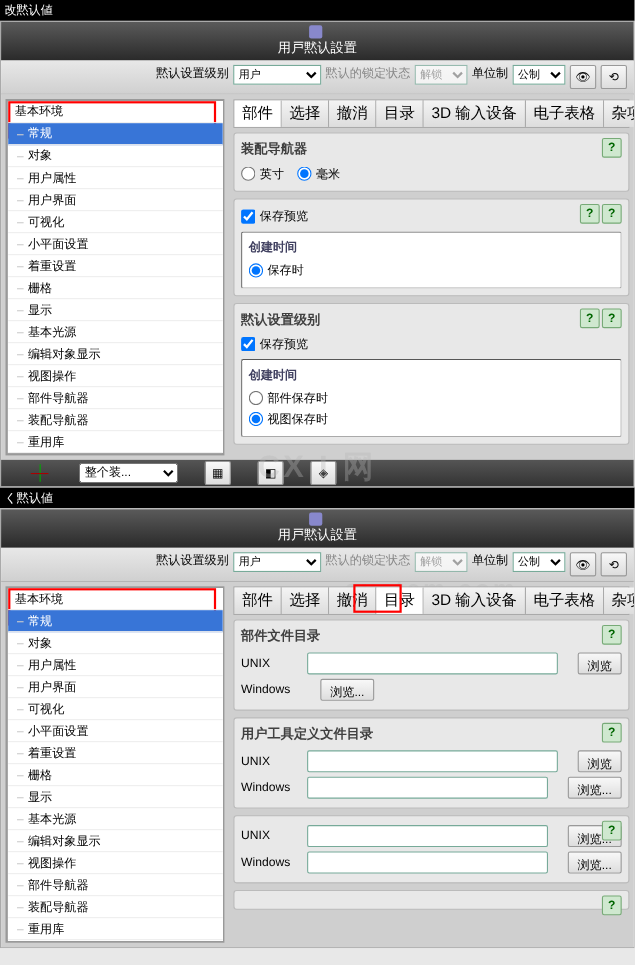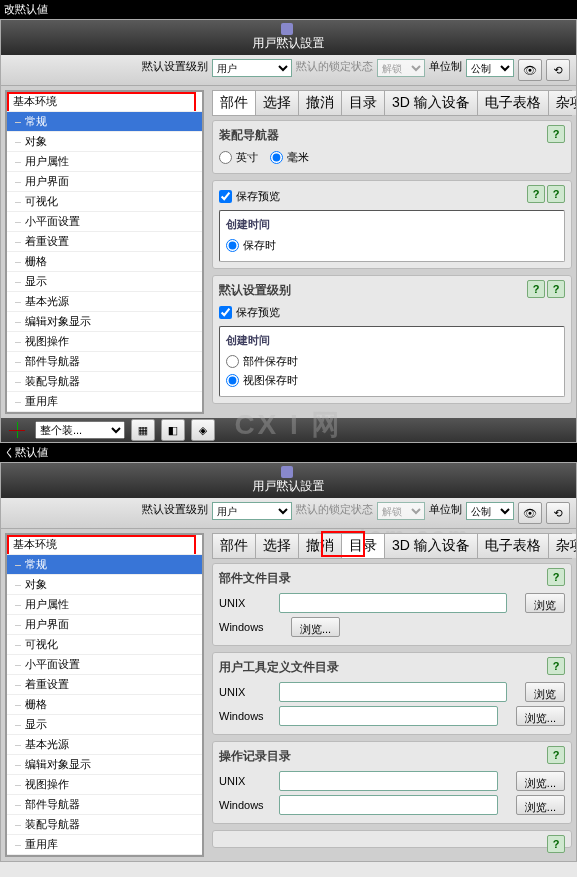--- a/index.html
+++ b/index.html
@@ -29,21 +29,21 @@
 .help-right { position: absolute; right: 26px; top: 4px; }
 .inset { background: #ffffff; border: 1px inset #aaa; padding: 6px; margin-top: 4px; border-radius: 2px; }
 .inset-title { font-weight: bold; color: #404060; margin-bottom: 4px; }
 .radio-row, .check-row { display: flex; align-items: center; gap: 4px; padding: 2px 0; }
 .radio-row input, .check-row input { margin: 0; }
 .dirrow { display: flex; align-items: center; gap: 6px; padding: 2px 0; }
 .dirrow .lbl { width: 54px; }
 .dirrow input[type=text] { flex: 1; height: 18px; border: 1px solid #7a9; border-radius: 2px; padding: 0 4px; font-size: 11px; }
 .dirrow button { height: 20px; padding: 4px 8px; background: linear-gradient(#f8f8f8,#ddd); border: 1px solid #999; border-radius: 2px; font-size: 11px; margin-left: 12px; }
 .watermark { position: absolute; left: 50%; top: 50%; transform: translate(-50%,-50%); font-size: 28px; color: rgba(180,180,180,0.35); pointer-events: none; font-weight: bold; letter-spacing: 3px; }
-.bottombar { background: linear-gradient(#555,#333); height: 24px; display: flex; align-items: center; padding: 0 4px; gap: 6px; }
+.bottombar { background: linear-gradient(#555,#333); height: 24px; display: flex; align-items: center; padding: 0 23px; gap: 24px; }
 .bottombar select { height: 18px; font-size: 11px; }
 .axis { width: 24px; height: 24px; position: relative; }
 .axis::before { content:''; position:absolute; left:12px; top:4px; width:1px; height:16px; background:#0a0; }
 .axis::after { content:''; position:absolute; left:4px; top:12px; width:16px; height:1px; background:#a00; }
 .redbox-tab { position: absolute; border: 2px solid #f00; pointer-events: none; }
 </style>
 </head>
 <body>
 
 <div class="toplabel">改黙认値</div>
@@ -230,21 +230,20 @@
             <input type="text" style="">
             <button>浏览</button>
           </div>
         <div class="dirrow">
             <span class="lbl">Windows</span>
             <input type="text" style="">
             <button>浏览...</button>
           </div>
       </div>
       <div class="group">
-        <div class="group-title">操作记录目录</div>
         <div class="help-icon">?</div>
         <div class="dirrow">
             <span class="lbl">UNIX</span>
             <input type="text" style="">
             <button>浏览...</button>
           </div>
         <div class="dirrow">
             <span class="lbl">Windows</span>
             <input type="text" style="">
             <button>浏览...</button>

